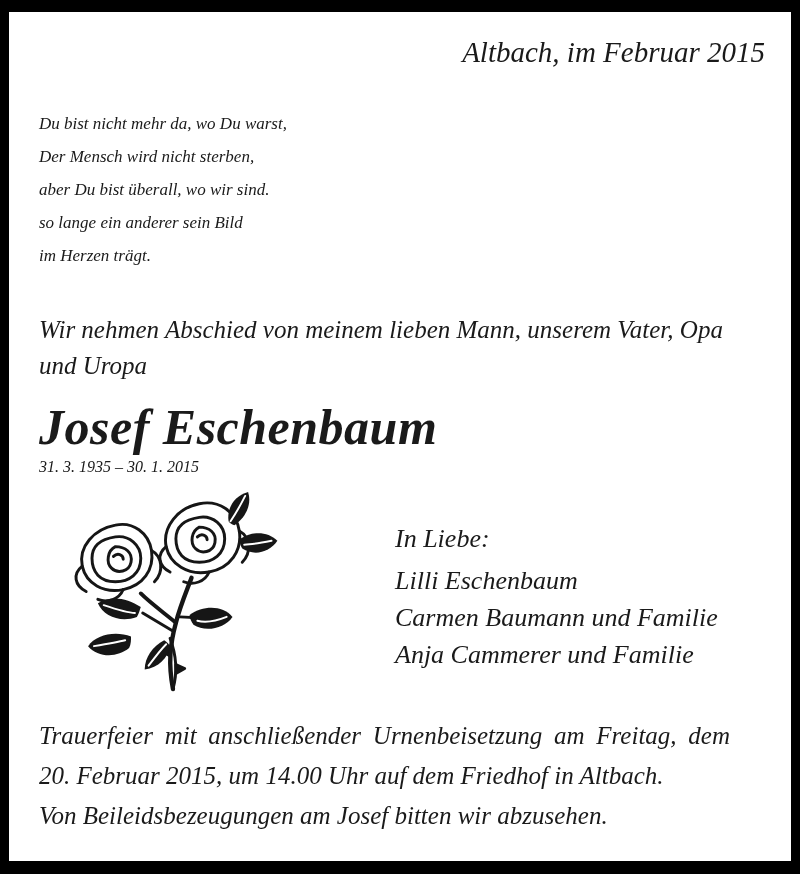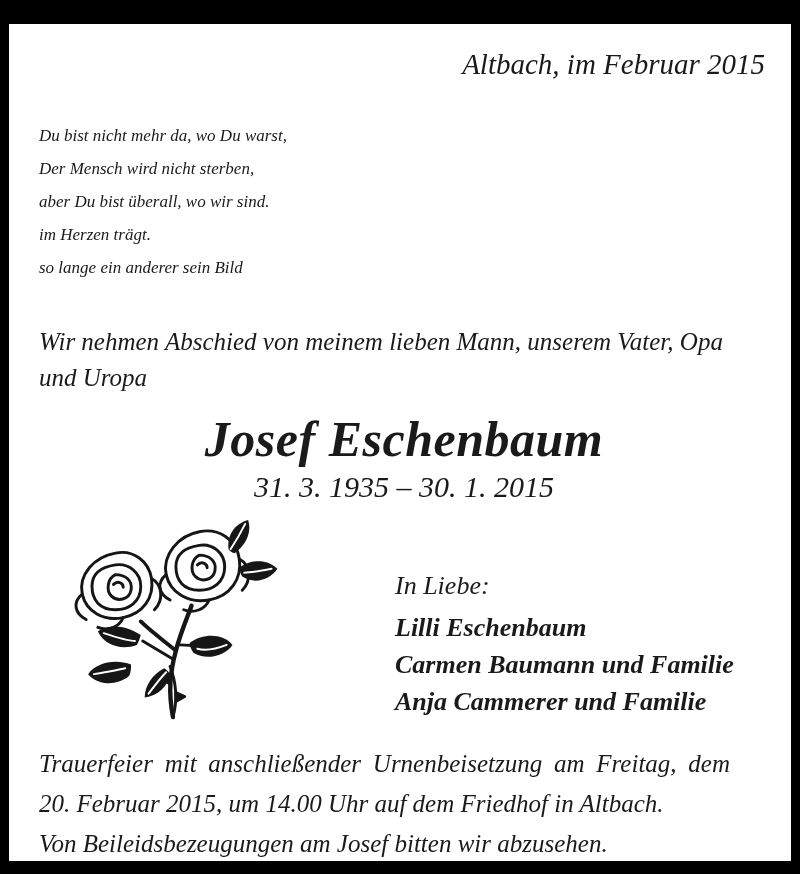--- a/index.html
+++ b/index.html
@@ -5,21 +5,21 @@
   html,body { margin:0; padding:0; }
   body {
     width:800px; height:874px;
     background:#000;
     font-family:"Liberation Serif","DejaVu Serif",serif;
   }
   .frame {
     width:800px; height:874px;
     box-sizing:border-box;
     background:#000000;
-    padding:24px 9px 13px 9px;
+    padding:12px 9px 13px 9px;
   }
   .card {
     width:100%; height:100%;
     box-sizing:border-box;
     background:#ffffff;
     color:#1a1a1a;
     padding:12px 22px 0 30px;
     overflow:hidden;
     font-style:italic;
   }
@@ -35,69 +35,67 @@
     line-height:33px;
   }
   .intro {
     margin-top:40px;
     font-size:25px;
     line-height:36px;
   }
   .intro .line, .footer .line { white-space:nowrap; }
   .deceased-name {
     margin-top:14px;
-    text-align:center;
     font-size:50px;
     font-weight:bold;
     letter-spacing:0.5px;
   }
   .life-dates {
     margin-top:2px;
-    text-align:center;
-    font-size:30px;
+    font-size:16px;
   }
   .middle {
     margin-top:16px;
     display:flex;
-    align-items:flex-end;
+    align-items:center;
   }
   .rose-box {
     margin-left:14px;
     width:238px;
     height:200px;
     flex:0 0 auto;
   }
   .rose-box svg { width:100%; height:100%; }
   .closing {
     margin-left:104px;
     font-size:26px;
   }
   .closing-heading { margin-top:12px; }
-  .mourners { margin-top:8px; font-weight:bold; line-height:37px; }
+  .mourners { margin-top:8px; font-weight:normal; line-height:37px; }
   .footer {
     margin-top:24px;
     font-size:25px;
     line-height:40px;
   }
   .footer .spread { word-spacing:0.22em;font-family:Liberation Serif, serif; }
 </style>
 </head>
 <body>
 
 <div class="frame">
   <div class="card">
 
     <div class="dateline">Altbach, im Februar 2015</div>
 
     <div class="poem">
       <div class="line">Du bist nicht mehr da, wo Du warst,</div>
       <div class="line">Der Mensch wird nicht sterben,</div>
       <div class="line">aber Du bist überall, wo wir sind.</div>
+      <div class="line">so lange ein anderer sein Bild</div>
       <div class="line">im Herzen trägt.</div>
-      <div class="line">so lange ein anderer sein Bild</div>
     </div>
 
     <div class="intro">
       <div class="line">Wir nehmen Abschied von meinem lieben Mann, unserem Vater, Opa</div>
       <div class="line">und Uropa</div>
     </div>
 
     <div class="deceased-name">Josef Eschenbaum</div>
     <div class="life-dates">31. 3. 1935 – 30. 1. 2015</div>
 

